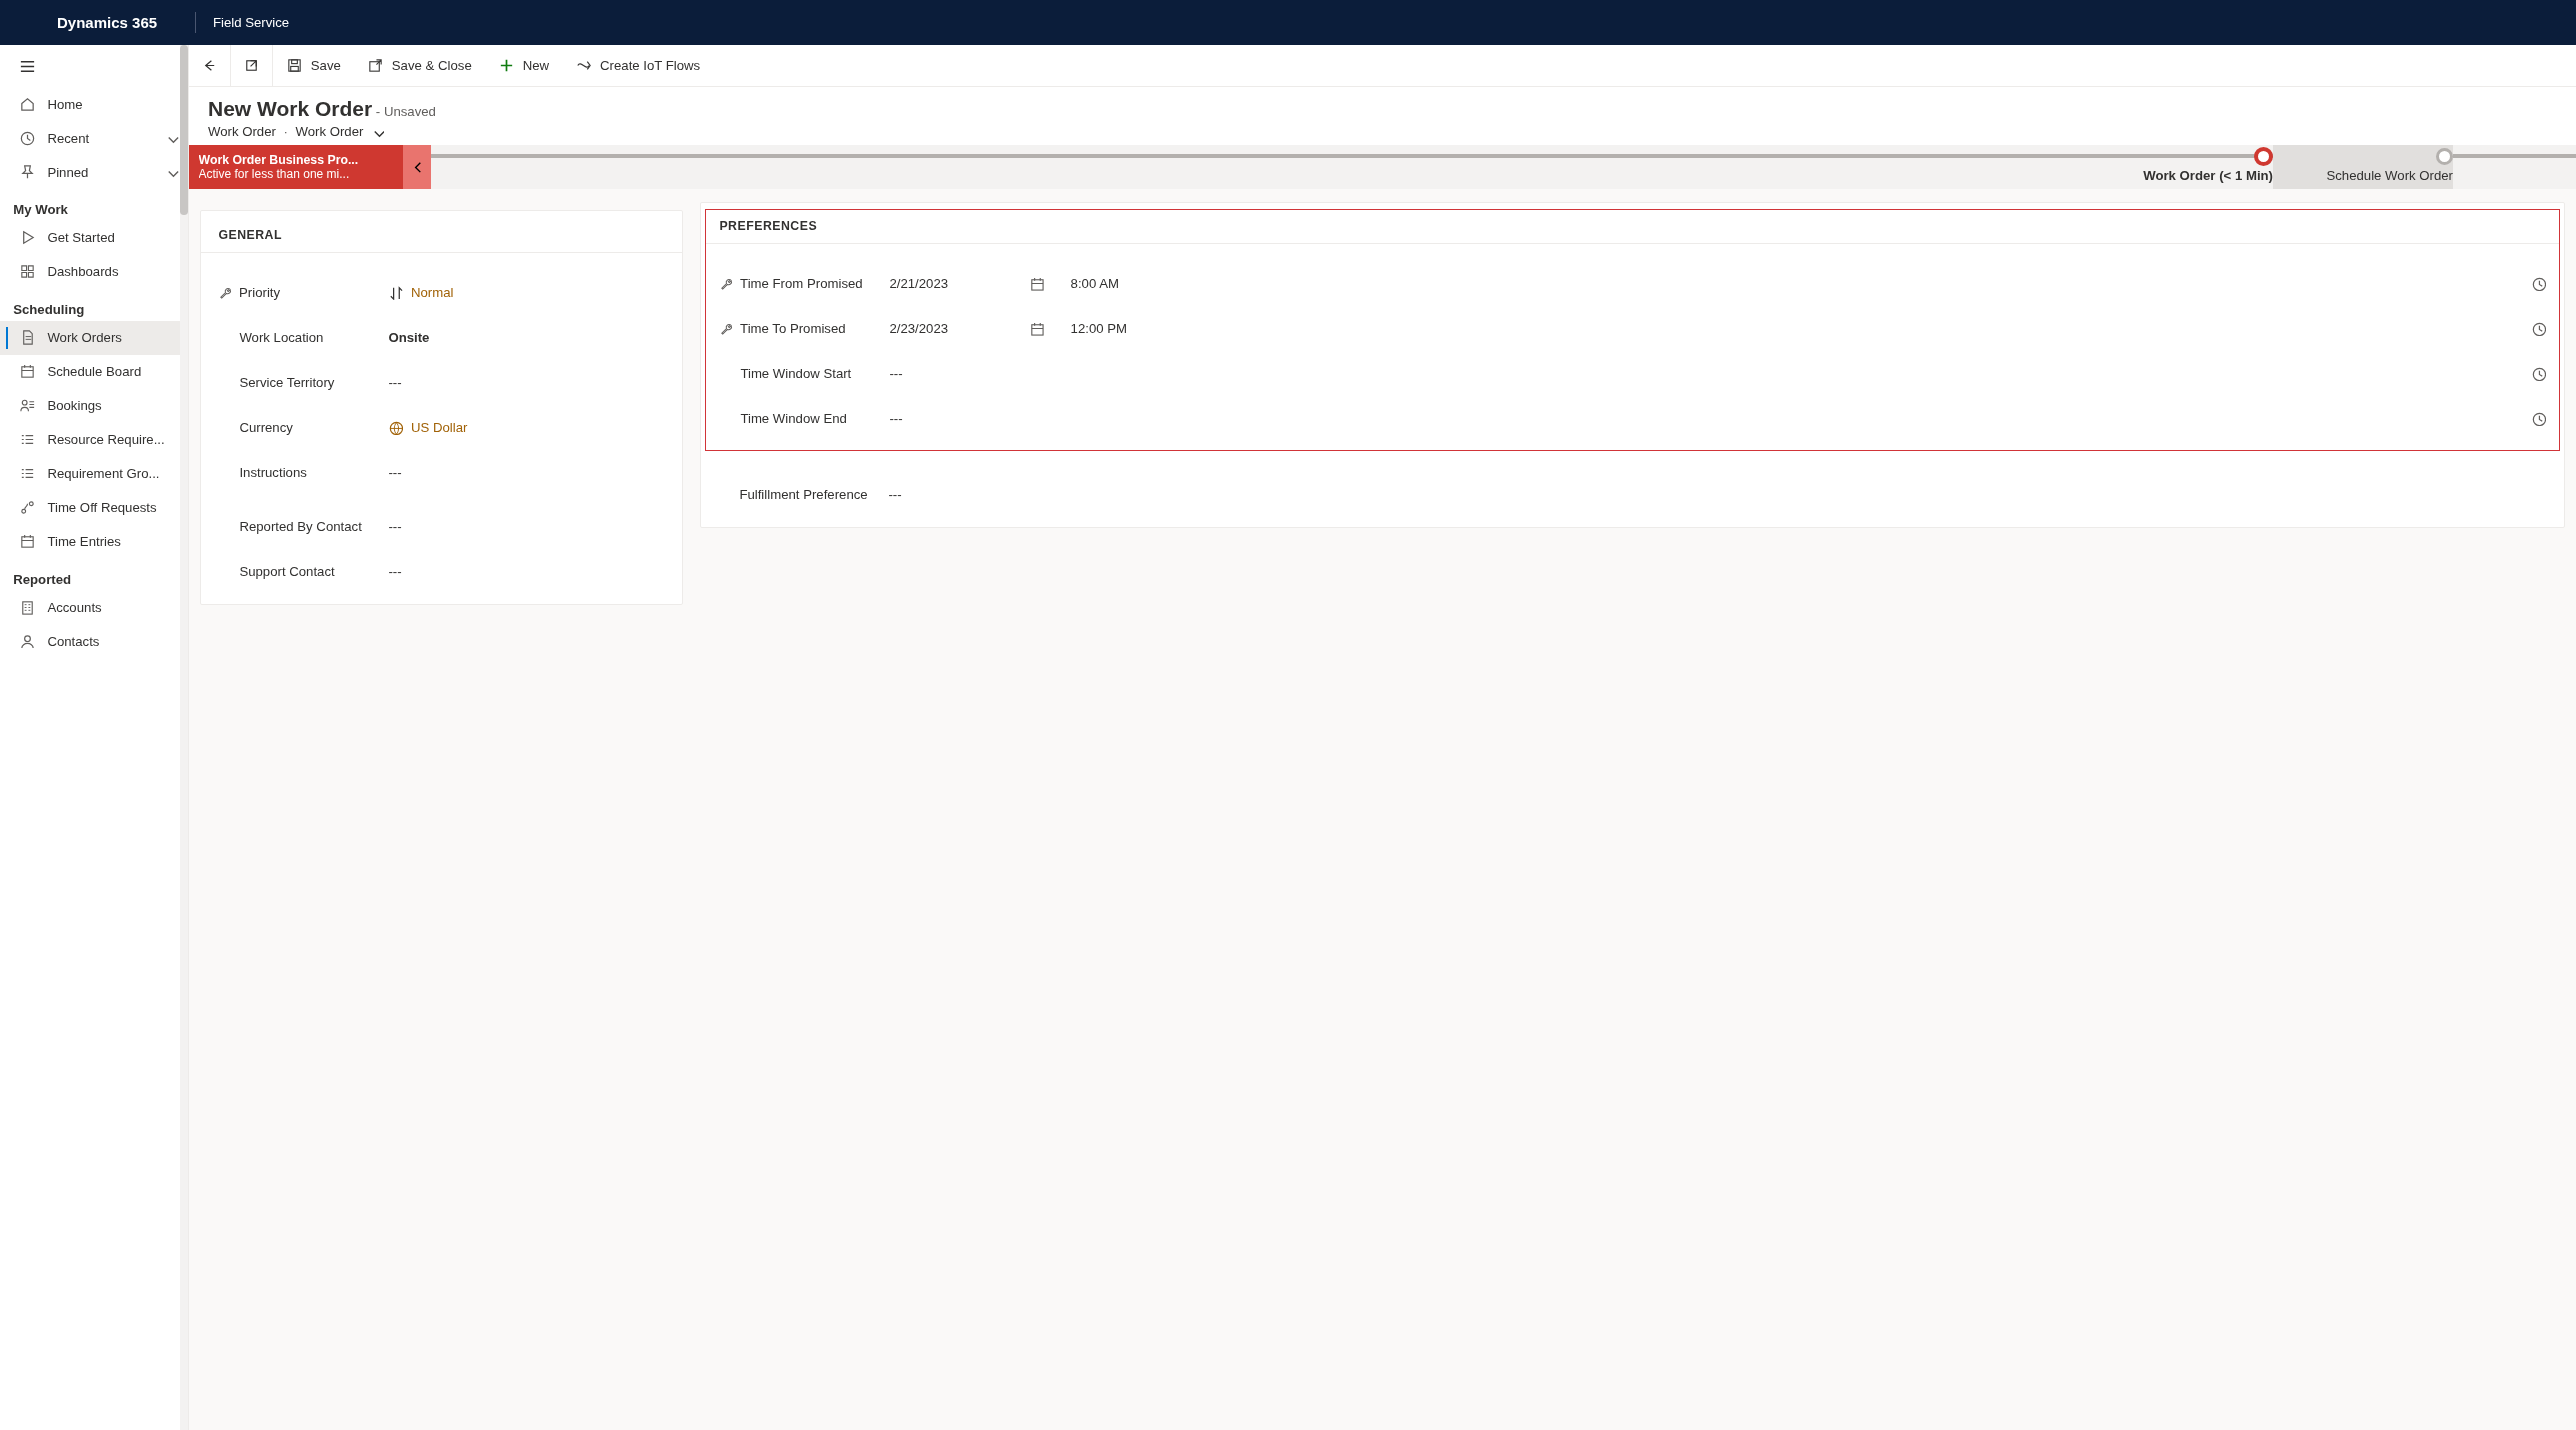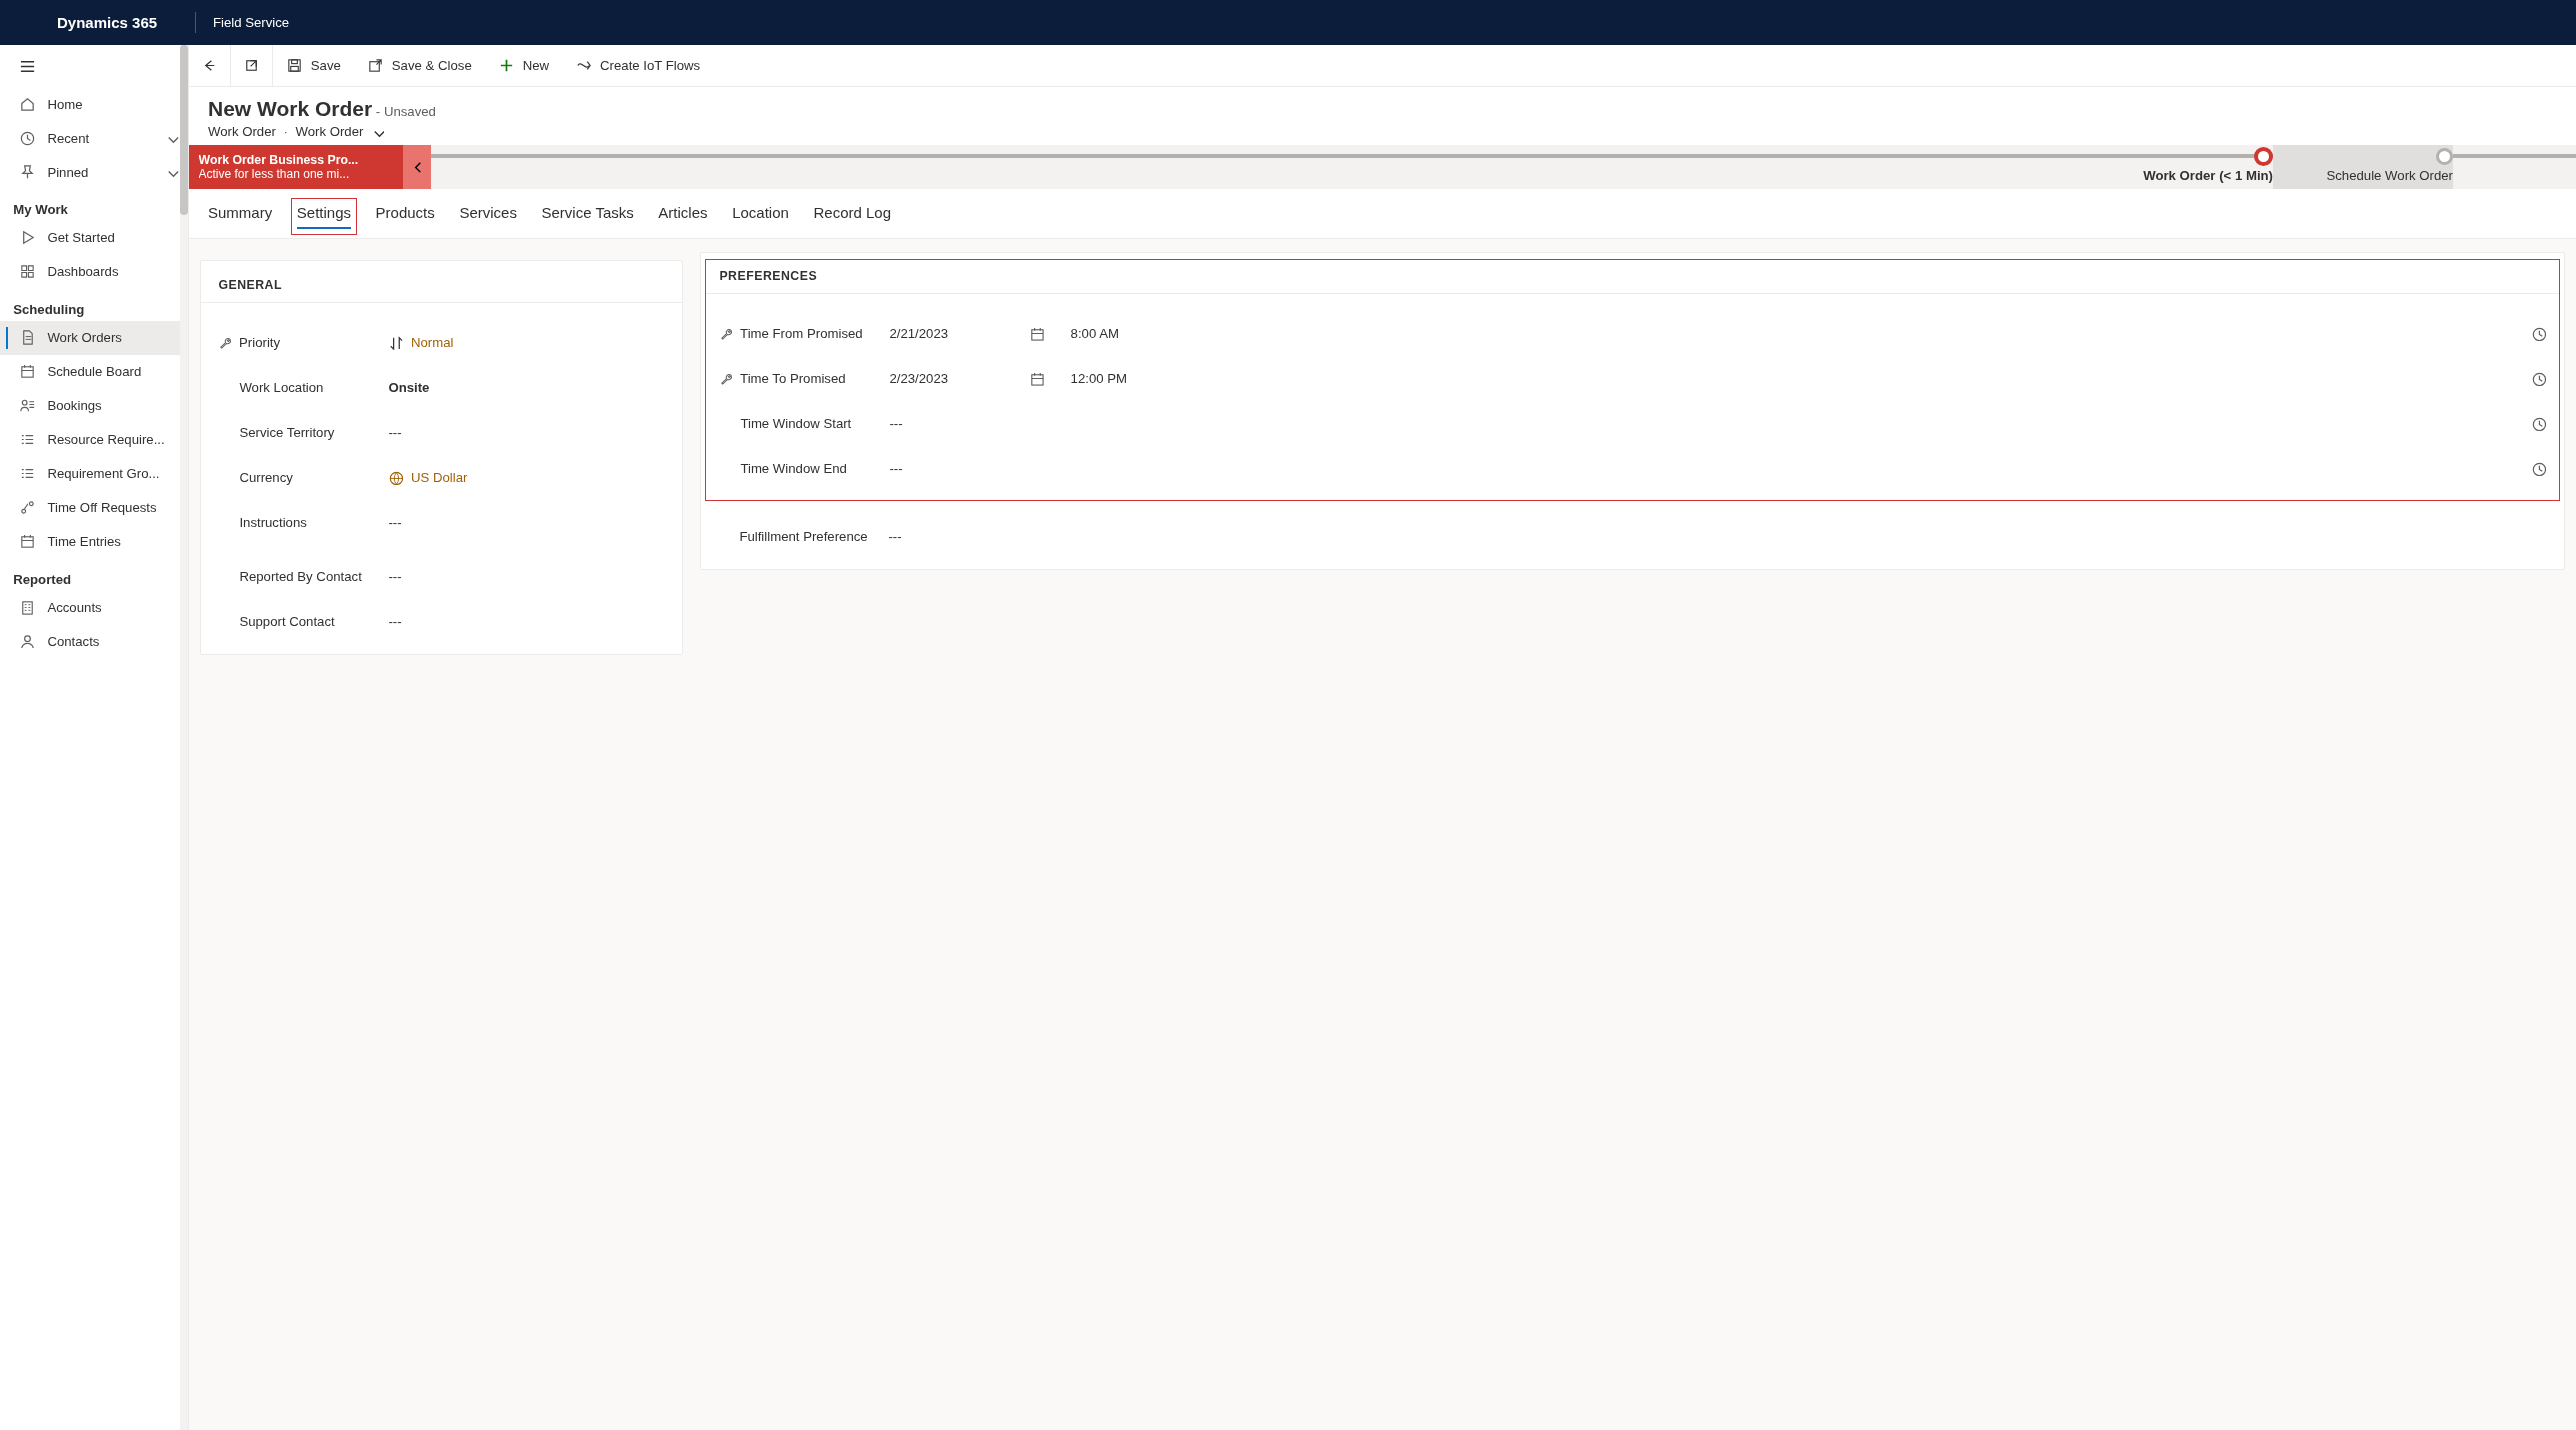--- a/index.html
+++ b/index.html
@@ -69,21 +69,21 @@
 .card.right { flex:1; }
 .card h3 { font-size:12.3px; font-weight:700; letter-spacing:0.5px; margin-bottom:9.5px; }
 .sep { height:0.9px; background:#edebe9; margin: 0 -17px 17px -17px; }
 .frow { display:flex; align-items:center; min-height:45px; }
 .flab { width: 170px; display:flex; align-items:center; gap:5.7px; color:#323130; }
 .fval { flex:1; display:flex; align-items:center; gap:7.6px; color:#323130; }
 .fval.link { color:#a16207;text-align:center; }
 .wrench { color:#605e5c; display:inline-flex; }
 .righticon { color:#605e5c; margin-left:auto; display:inline-flex; }
 
-.prefs-highlight { border:1.9px solid #d13438; padding:9.5px 13.2px; margin:-11.4px -13.2px 13px -13.2px; }
+.prefs-highlight { border:1.9px solid #d13438; padding:9.5px 13.2px; margin:-11.4px -13.2px 21px -13.2px; }
 
 svg { display:block; }
 </style>
 </head>
 <body>
 
 <svg width="0" height="0" style="position:absolute">
   <defs>
     <g id="i-hamburger">
         <path d="M2 4h14M2 9h14M2 14h14" stroke="currentColor" stroke-width="1.5" fill="none"></path>
@@ -403,30 +403,20 @@
           <div class="sl">Work Order  (&lt; 1 Min)</div>
         </div>
         <div class="bpf-stage inactive" style="width:180px">
           <div class="ring"></div>
           <div class="sl">Schedule Work Order</div>
         </div>
         <div style="width:123px"></div>
       </div>
     </div>
 
-    <div class="tabs">
-      <div class="tab">Summary</div>
-      <div class="tab active highlighted">Settings</div>
-      <div class="tab">Products</div>
-      <div class="tab">Services</div>
-      <div class="tab">Service Tasks</div>
-      <div class="tab">Articles</div>
-      <div class="tab">Location</div>
-      <div class="tab">Record Log</div>
-    </div>
 
     <div class="panels">
       <div class="card left">
         <h3>GENERAL</h3>
         <div class="sep"></div>
 
         <div class="frow">
           <div class="flab">
               <span class="wrench">
                 <svg width="15" height="15" viewBox="0 0 16 16">

